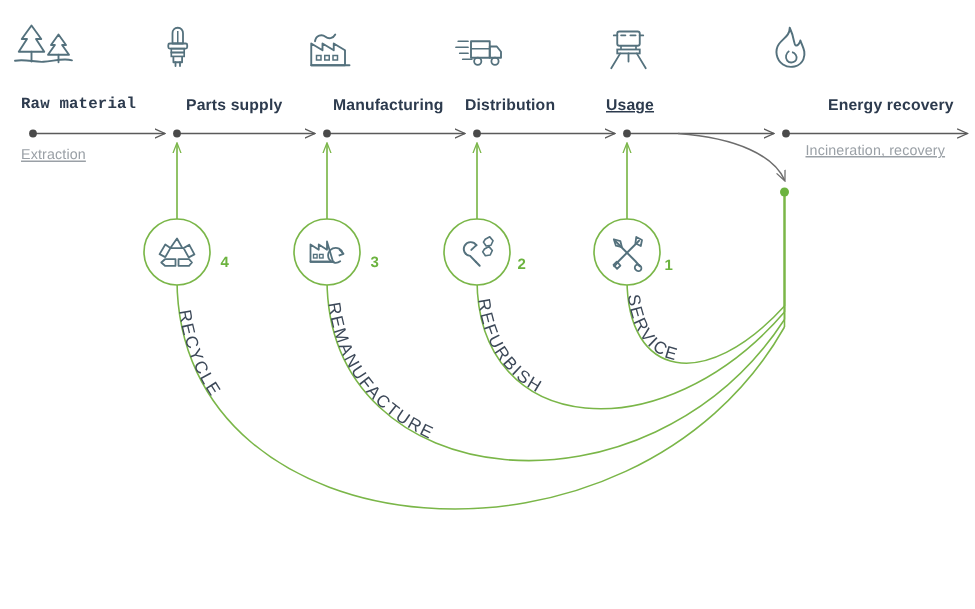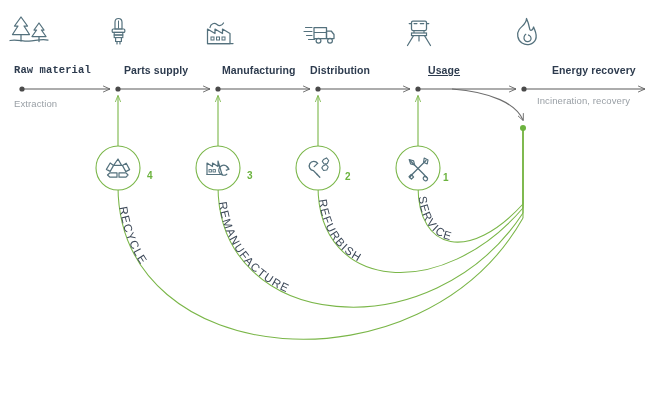--- a/index.html
+++ b/index.html
@@ -10,21 +10,21 @@
   }
   #stage{position:absolute;inset:0;width:650px;height:406px;}
   svg.layer{position:absolute;left:0;top:0;width:650px;height:406px;overflow:visible;}
   .stage-label{
     position:absolute;
     font-size:10.5px;font-weight:bold;color:#2d3b4e;
     letter-spacing:.1px;white-space:nowrap;
   }
   .stage-sub{
     position:absolute;
-    font-size:9.5px;color:#9aa0a6;white-space:nowrap;letter-spacing:.1px;
+    font-size:9.5px;color:#9aa0a6;white-space:nowrap;letter-spacing:.1px;text-decoration:underline;
   }
   .loop-num{
     position:absolute;font-size:10px;font-weight:bold;color:#6cb33f;
   }
 </style>
 </head>
 <body>
 
 <div id="stage">
 
@@ -198,21 +198,21 @@
       <text><textPath href="#arc-refurbish" startOffset="5%">REFURBISH</textPath></text>
       <text><textPath href="#arc-remanufacture" startOffset="4%">REMANUFACTURE</textPath></text>
       <text><textPath href="#arc-recycle" startOffset="4%">RECYCLE</textPath></text>
     </g>
   </svg>
 
   <div class="stage-label" style="left:14px;top:64px;font-family:Liberation Mono, monospace;">Raw material</div>
   <div class="stage-label" style="left:110px;top:64px;margin-left:14px;">Parts supply</div>
   <div class="stage-label" style="left:210px;top:64px;margin-left:12px;">Manufacturing</div>
   <div class="stage-label" style="left:310px;top:64px;">Distribution</div>
-  <div class="stage-label" style="left:428px;top:64px;text-decoration:underline;">Usage</div>
+  <div class="stage-label" style="left:404px;top:64px;text-decoration:underline;">Usage</div>
   <div class="stage-label" style="left:516px;top:64px;padding-left:36px;">Energy recovery</div>
 
   <div class="stage-sub" style="left:14px;top:98px;">Extraction</div>
   <div class="stage-sub" style="left:537px;top:95px;">Incineration, recovery</div>
 
   <div class="loop-num" style="left:147px;top:170px;">4</div>
   <div class="loop-num" style="left:247px;top:170px;">3</div>
   <div class="loop-num" style="left:345px;top:171px;">2</div>
   <div class="loop-num" style="left:443px;top:172px;">1</div>
 

